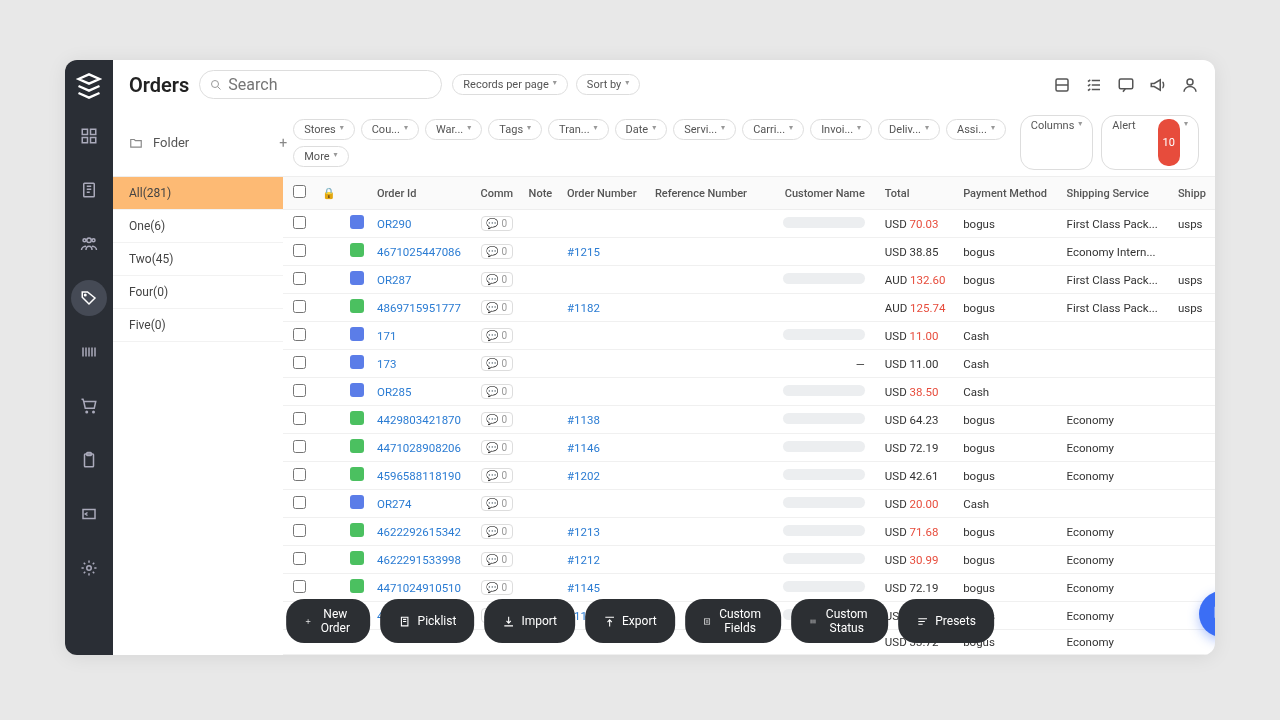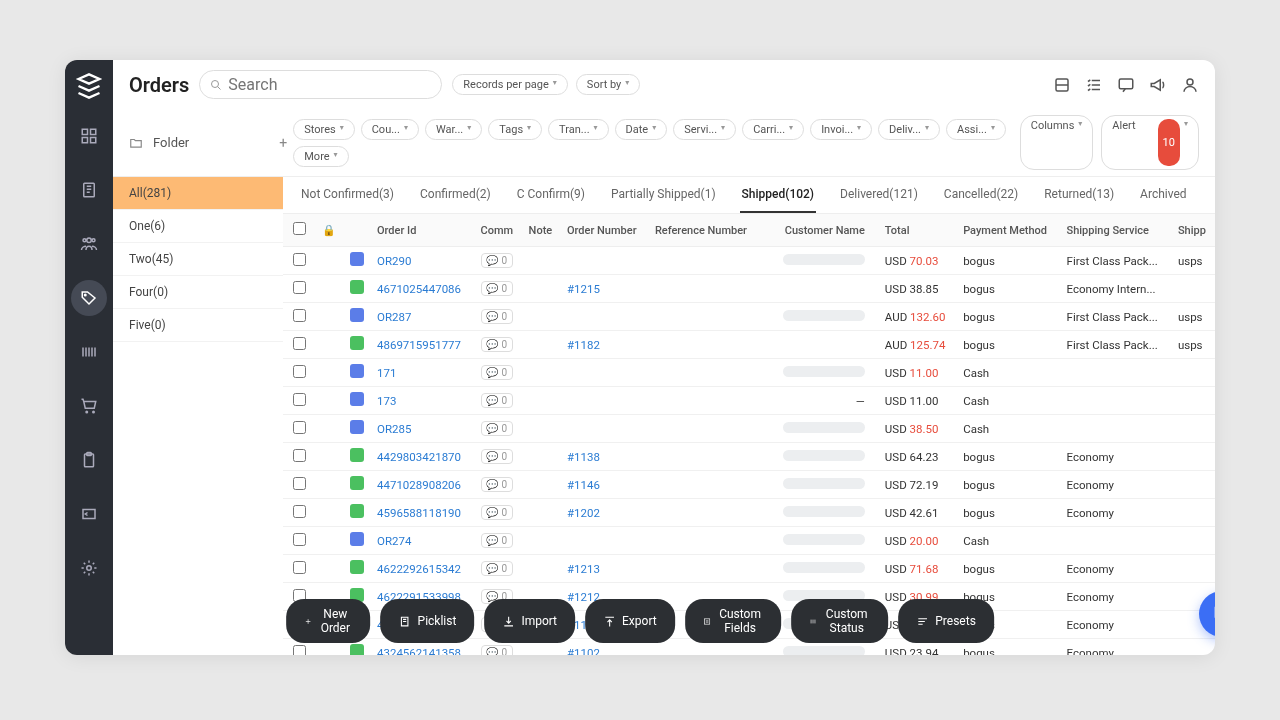--- a/index.html
+++ b/index.html
@@ -200,31 +200,20 @@
 
     <div class="body">
       <div class="left-panel" id="left-panel">
           <div class="lp-item active">All(281)</div>
           <div class="lp-item">One(6)</div>
           <div class="lp-item">Two(45)</div>
           <div class="lp-item">Four(0)</div>
           <div class="lp-item">Five(0)</div>
         </div>
       <div class="table-area">
-        <div class="tabs" id="tabs">
-            <div class="tab">Not Confirmed(3)</div>
-            <div class="tab">Confirmed(2)</div>
-            <div class="tab">C Confirm(9)</div>
-            <div class="tab">Partially Shipped(1)</div>
-            <div class="tab active">Shipped(102)</div>
-            <div class="tab">Delivered(121)</div>
-            <div class="tab">Cancelled(22)</div>
-            <div class="tab">Returned(13)</div>
-            <div class="tab">Archived</div>
-          </div>
         <table>
           <thead>
               <tr id="thead">
                 <th><input type="checkbox" class="cb" style=""></th>
                 <th><span class="lock-ic">🔒</span></th>
                 <th></th>
                 <th>Order Id</th>
                 <th>Comm</th>
                 <th>Note</th>
                 <th>Order Number</th>

